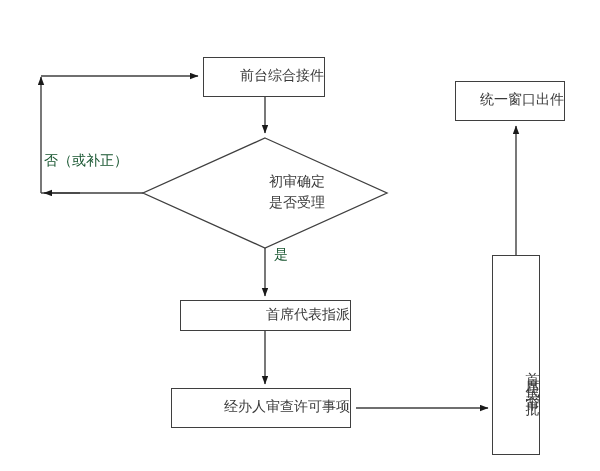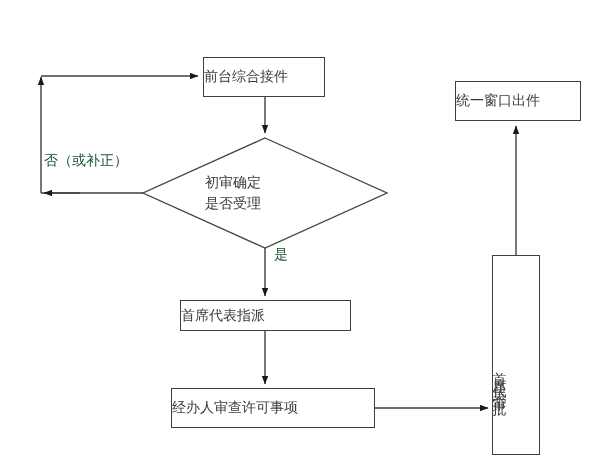--- a/index.html
+++ b/index.html
@@ -30,36 +30,37 @@
     color: #2b2b2b;
     letter-spacing: 0.5px;
     white-space: nowrap;
     font-family: "DejaVu Serif", "Liberation Serif", serif;
   }
   .node {
     position: absolute;
     box-sizing: border-box;
     display: flex;
     align-items: center;
-    justify-content: flex-start;
+    justify-content: flex-end;
     text-align: center;
     color: #3a3a3a;
     font-size: 14px;
     line-height: 1.25;
     background: transparent;
-    font-family: Liberation Sans, sans-serif;
+    font-family: Liberation Mono, monospace;
+    padding-left: 16px;
   }
   .rect {
     border: 1px solid #3f3f3f;
     background: #ffffff;
   }
   .node-front    { left: 203px; top: 57px;  width: 122px; height: 40px; }
-  .node-window   { left: 455px; top: 81px;  width: 126px; height: 40px; }
+  .node-window   { left: 455px; top: 81px;  width: 110px; height: 40px; }
   .node-assign   { left: 180px; top: 300px; width: 171px; height: 31px; }
-  .node-review   { left: 171px; top: 388px; width: 204px; height: 40px; }
+  .node-review   { left: 171px; top: 388px; width: 180px; height: 40px; }
 
   .node-approve {
     left: 492px; top: 255px; width: 48px; height: 200px;
   }
   .vtext {
     writing-mode: vertical-rl;
     text-orientation: upright;
     letter-spacing: 6px;
     font-size: 14px;
     line-height: 1;

